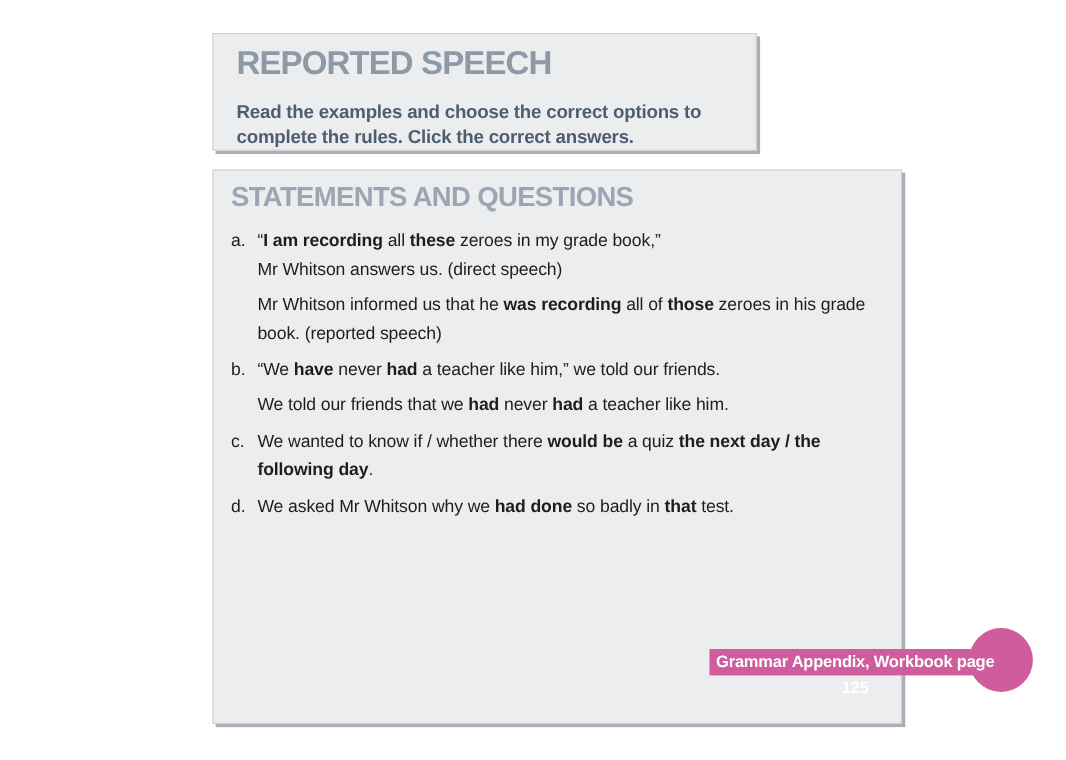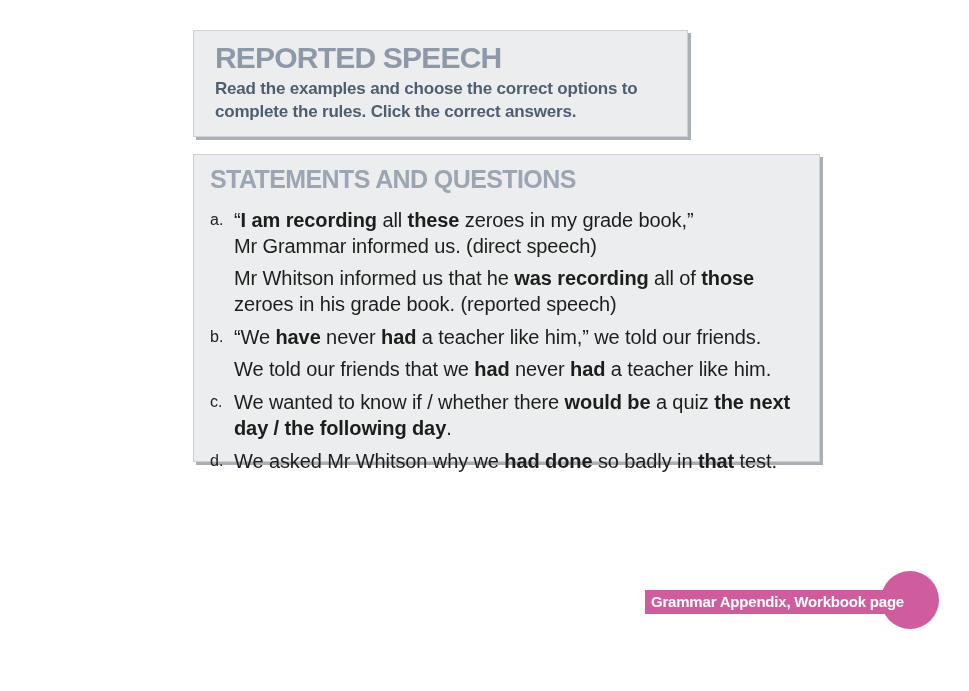--- a/index.html
+++ b/index.html
@@ -29,27 +29,28 @@
   .intro-card{
     left:193px;top:30px;width:495px;height:107px;
     padding:8px 38px 10px 21px;
   }
   .intro-card h1{
     font-size:30px;font-weight:bold;letter-spacing:-0.8px;
     color:var(--title_gray);
     line-height:1.25;
   }
   .intro-card p{
+    margin-top:13px;
     max-width:440px;
     font-size:17px;font-weight:bold;letter-spacing:-0.2px;
     color:var(--instruction_slate);
     line-height:1.38;
   }
   .content-card{
-    left:193px;top:154px;width:627px;height:308px;
+    left:193px;top:154px;width:627px;height:504px;
     padding:8px 8px 10px 16px;
   }
   .content-card h2{
     font-size:25px;font-weight:bold;letter-spacing:-0.6px;
     color:var(--heading_gray);
     line-height:1.3;
   }
   ol.example-list{
     list-style:none;
     margin-top:11px;
@@ -57,21 +58,21 @@
   ol.example-list li{
     position:relative;
     padding-left:24px;
     margin-bottom:7px;
   }
   .item-label{
     position:absolute;left:0;top:0;
     font-size:16px;line-height:26px;
   }
   ol.example-list p{
-    font-size:20px;line-height:26px;
+    font-size:16px;line-height:26px;
     margin-bottom:6px;
     letter-spacing:-0.1px;
   }
   ol.example-list b{font-weight:bold;}
   .footer-ref{
     position:absolute;left:0;top:0;width:969px;height:691px;pointer-events:none;
   }
   .ref-circle{
     position:absolute;
     left:881px;top:571px;width:58px;height:58px;
@@ -95,21 +96,21 @@
 <section class="card intro-card">
   <h1>REPORTED SPEECH</h1>
   <p>Read the examples and choose the correct options to complete the rules. Click the correct answers.</p>
 </section>
 
 <section class="card content-card">
   <h2>STATEMENTS AND QUESTIONS</h2>
   <ol class="example-list" id="example-list">
       <li>
         <span class="item-label">a.</span>
-        <p><span>“</span><b>I am recording</b><span> all </span><b>these</b><span> zeroes in my grade book,”</span><br><span>Mr Grammar informed us. (direct speech)</span></p>
+        <p><span>“</span><b>I am recording</b><span> all </span><b>these</b><span> zeroes in my grade book,”</span><br><span>Mr Whitson answers us. (direct speech)</span></p>
         <p><span>Mr Whitson informed us that he </span><b>was recording</b><span> all of </span><b>those</b><span> zeroes in his grade book. (reported speech)</span></p>
       </li>
       <li>
         <span class="item-label">b.</span>
         <p><span>“We </span><b>have</b><span> never </span><b>had</b><span> a teacher like him,” we told our friends.</span></p>
         <p><span>We told our friends that we </span><b>had</b><span> never </span><b>had</b><span> a teacher like him.</span></p>
       </li>
       <li>
         <span class="item-label">c.</span>
         <p><span>We wanted to know if / whether there </span><b>would be</b><span> a quiz </span><b>the next day / the following day</b><span>.</span></p>

